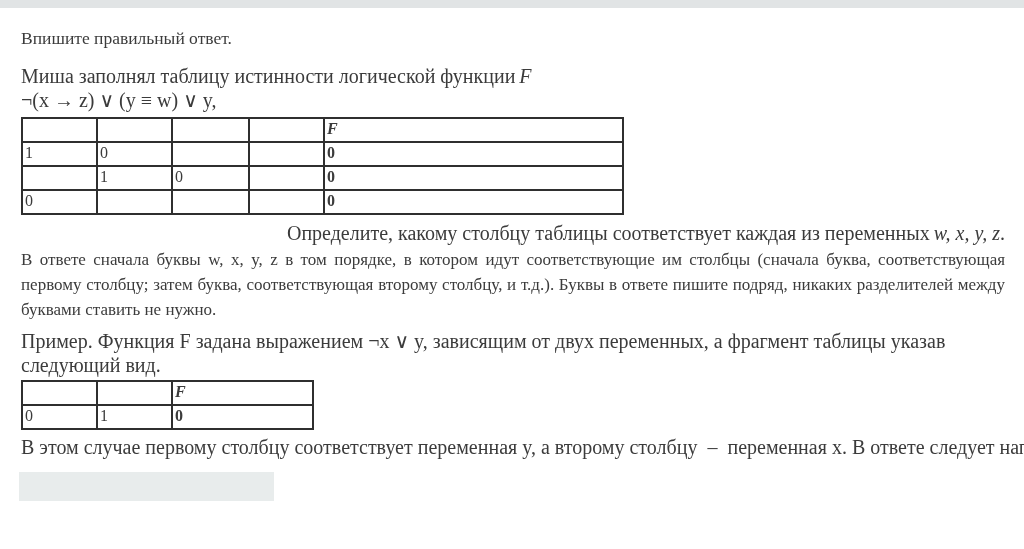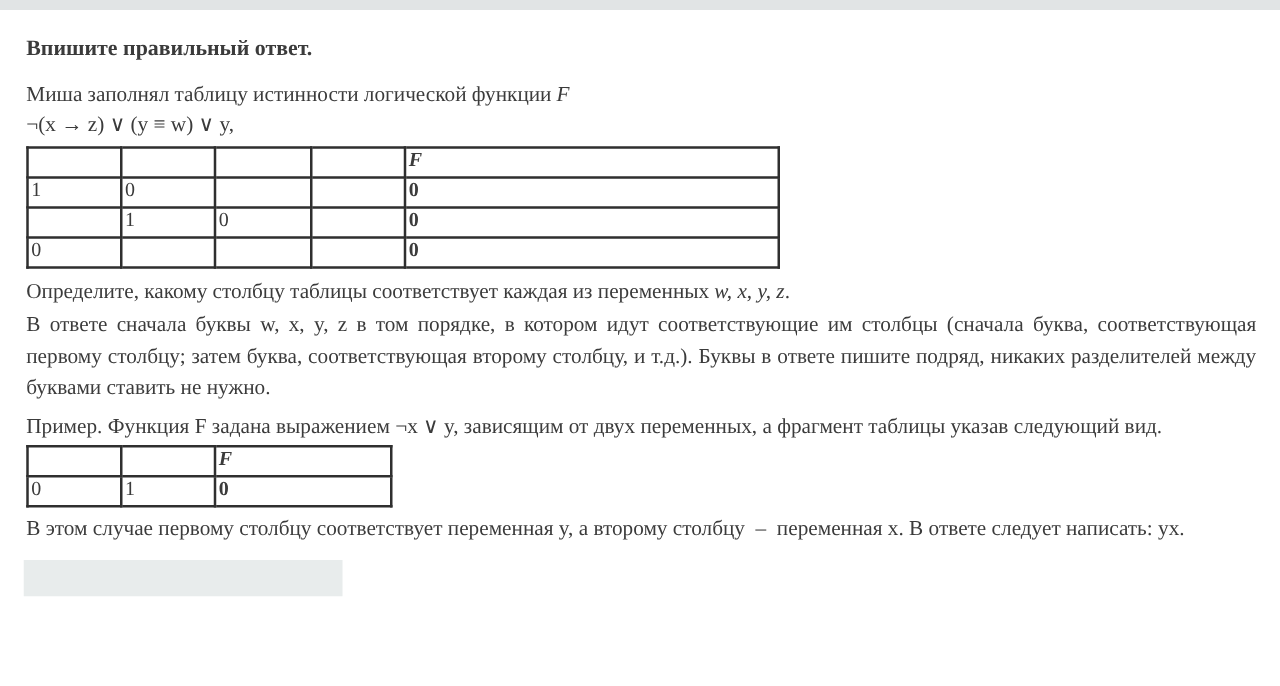--- a/index.html
+++ b/index.html
@@ -13,24 +13,24 @@
   .topbar {
     width: 1024px; height: 8px;
     background: #e1e4e5;
   }
   .content {
     padding: 0 19px 0 21px;
   }
   .title {
     margin-top: 19px;
     font-size: 17.5px;
-    font-weight: bold;
+    font-weight: normal;
     line-height: 22px;
   }
-  .line { font-size: 17px; line-height: 24px; }
+  .line { font-size: 20px; line-height: 24px; }
   .intro { margin-top: 15px; }
   .formula-line { margin-top: 0; }
   .it { }
   .vars { font-style: italic; margin-left: 4px; }
   .para {
     font-size: 17px; line-height: 25px;
     text-align: justify;
   }
   .fragment { margin-top: 3px; }
   table {
@@ -44,21 +44,21 @@
     height: 24px;
     padding: 0 2px 1px 2px;
     font-size: 16px;
     vertical-align: top;
     text-align: left;
     line-height: 20px;
     font-weight: normal;
   }
   .fcol { font-weight: bold; }
   .fhead { font-weight: bold; font-style: italic; }
-  .question { margin-top: 6px; }
+  .question { margin-top: 6px; text-align: right; }
   .instructions { margin-top: 2px; }
   .example-line { margin-top: 7px; }
   .conclusion { margin-top: 5px; }
   .dash-gap { letter-spacing: 0; white-space: pre; }
   .answer-input {
     display: block;
     margin-top: 13px;
     margin-left: -2px;
     width: 255px; height: 29px;
     background: #e8ecec;

